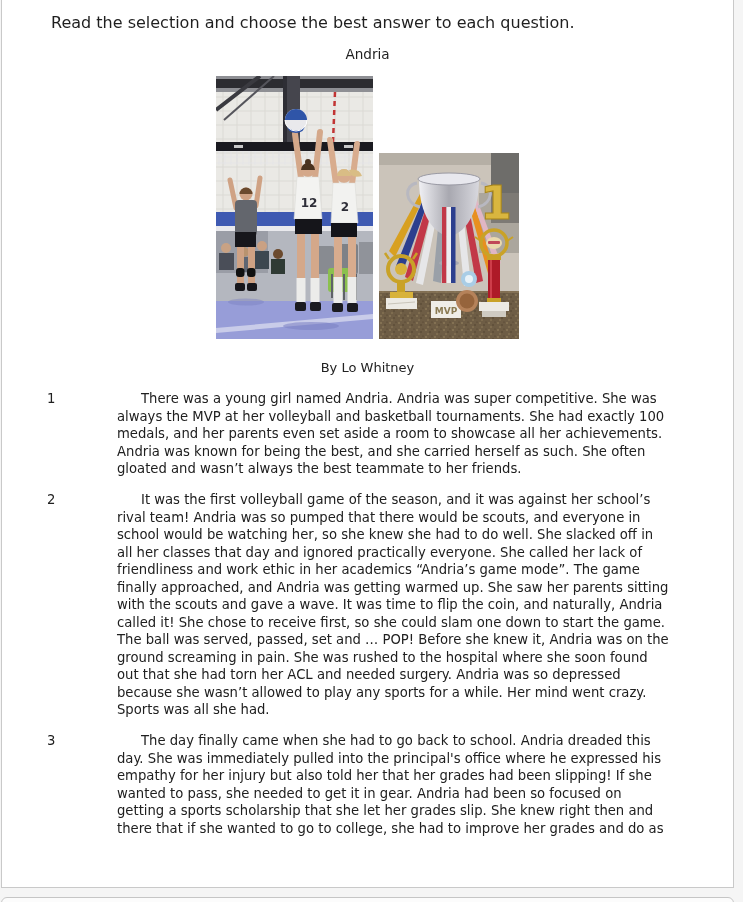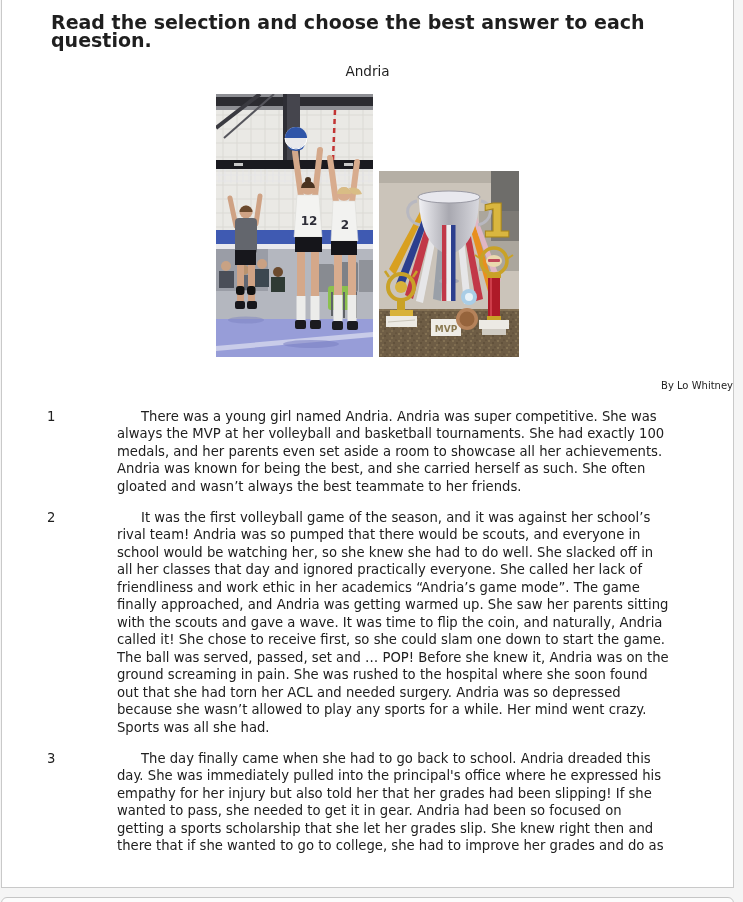--- a/index.html
+++ b/index.html
@@ -13,31 +13,31 @@
     position:absolute;left:1px;top:-2px;width:733px;height:890px;
     box-sizing:border-box;background:#ffffff;border:1px solid #c9c9c9;
     padding-top:15px;
   }
   .panel2{
     position:absolute;left:1px;top:897px;width:733px;height:24px;
     box-sizing:border-box;background:#fcfcfc;border:1px solid #c6c6c6;
     border-radius:6px 6px 0 0;
   }
   .instruction{
-    margin:0 0 0 49px;font-size:19px;font-weight:bold;line-height:17.5px;
+    margin:0 0 0 49px;font-size:16px;font-weight:normal;line-height:17.5px;
   }
   .title{
     text-align:center;font-weight:normal;font-size:13.6px;line-height:17.5px;margin-top:14px;
   }
   .photos{
     display:flex;justify-content:center;align-items:flex-end;gap:6px;margin-top:13px;
   }
   .photo{display:block;}
   .byline{
-    text-align:right;font-size:10px;line-height:17.5px;margin-top:20px;color:#222;
+    text-align:center;font-size:13px;line-height:17.5px;margin-top:20px;color:#222;
   }
   .para{position:relative;margin:13.5px 0 0 0;}
   .p-num{
     position:absolute;left:45px;top:0;font-size:13.2px;line-height:17.5px;color:#202020;
   }
   .p-text{
     margin-left:115px;width:648px;font-size:13.2px;line-height:17.5px;
     white-space:pre-line;text-indent:24px;color:#202020;
   }
   svg text{font-family:"DejaVu Sans","Liberation Sans",sans-serif;}

